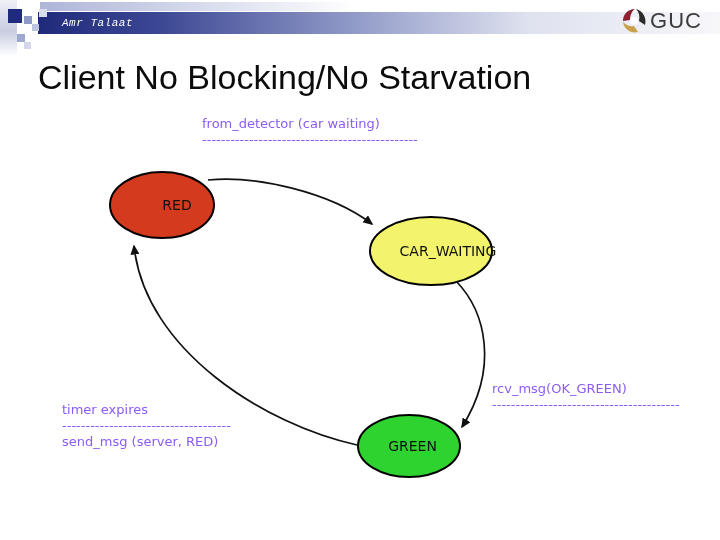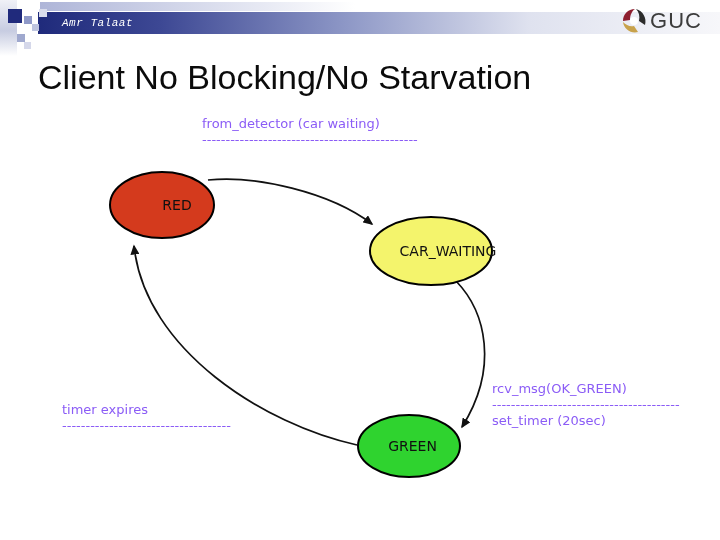--- a/index.html
+++ b/index.html
@@ -115,19 +115,19 @@
 <div class="state-label lbl-green">GREEN</div>
 
 <div class="anno anno-top">
   <div>from_detector (car waiting)</div>
   <div class="dashes">----------------------------------------------</div>
 </div>
 
 <div class="anno anno-left">
   <div>timer expires</div>
   <div class="dashes">------------------------------------</div>
+  <div>send_msg (server, RED)</div>
 </div>
 
 <div class="anno anno-right">
   <div>rcv_msg(OK_GREEN)</div>
   <div class="dashes">----------------------------------------</div>
-  <div>set_timer (20sec)</div>
 </div>
 
 </body></html>

